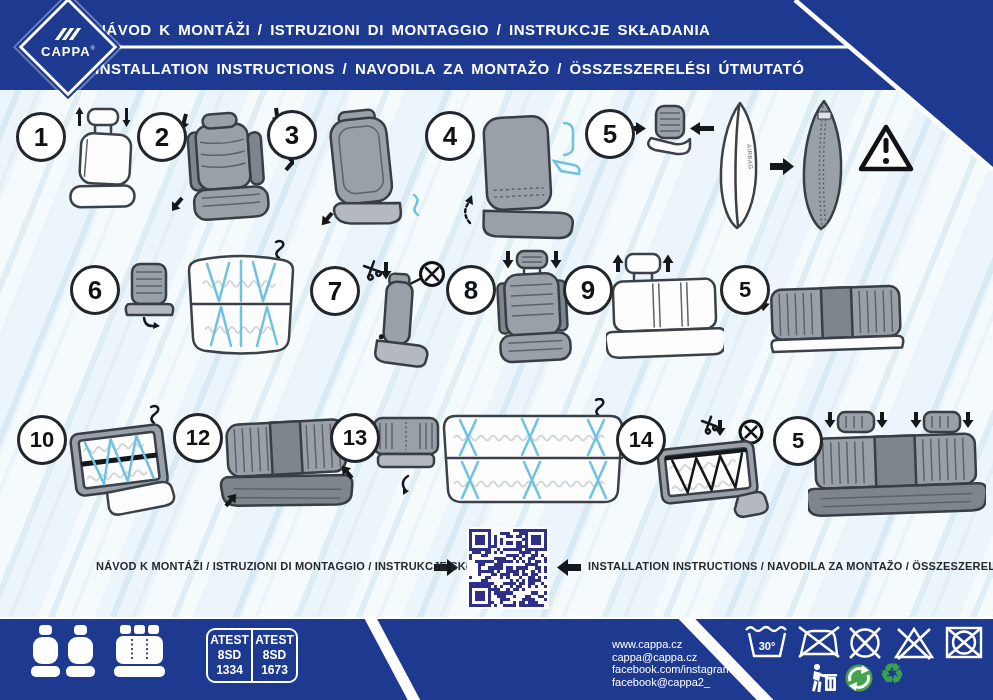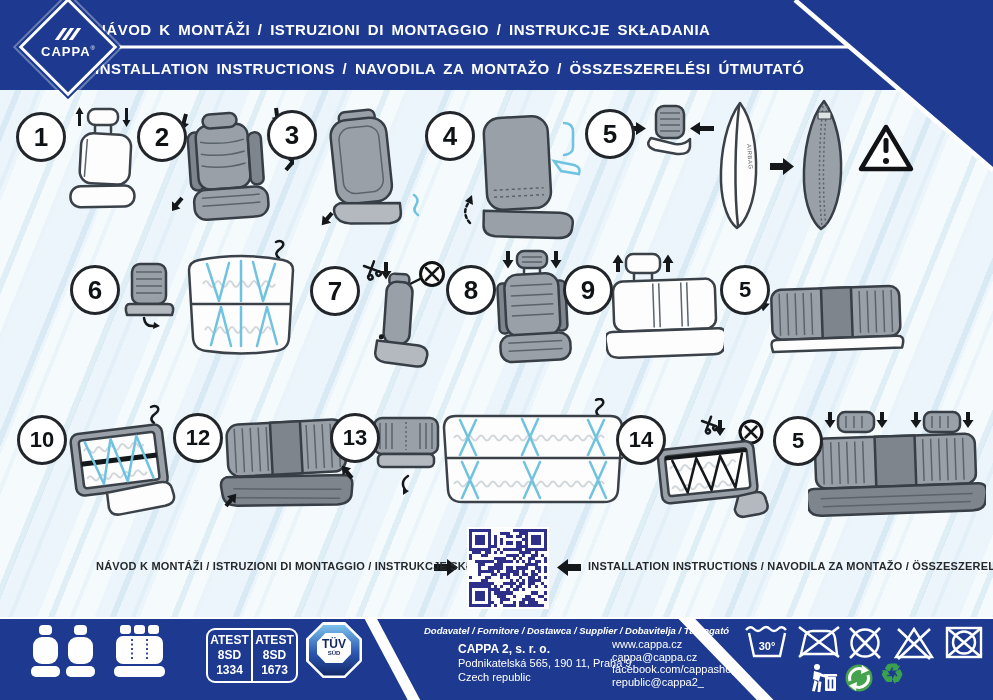--- a/index.html
+++ b/index.html
@@ -729,39 +729,26 @@
           <div>8SD</div>
           <div>1334</div>
       </div>
       <div class="cell">
         <div>ATEST</div>
           <div>8SD</div>
           <div>1673</div>
       </div>
     </div>
 
-    <div class="tuv">
-      <div class="grad"></div>
-      <div class="core">
-        <div class="t1">TÜV</div>
-        <div class="t2">SÜD</div>
-      </div>
-    </div>
-
-    <div class="sup-head">Dodavatel / Fornitore / Dostawca / Supplier / Dobavitelja / Támogató</div>
-    <div class="company">
-      <div class="b">CAPPA 2, s. r. o.</div>
-      <div>Podnikatelská 565, 190 11, Praha 9</div>
-      <div>Czech republic</div>
-    </div>
+
     <div class="links">
       <div>www.cappa.cz</div>
       <div>cappa@cappa.cz</div>
-      <div>facebook.com/cappashop</div>
-      <div>republic@cappa2_</div>
+      <div>facebook.com/instagram</div>
+      <div>facebook@cappa2_</div>
     </div>
 
     <svg class="care" style="left:744px;top:5px" width="46" height="38">
       <path d="M2,6 q4,-5 8,-1 q4,4 8,0 q4,-4 8,0 q4,4 8,0 q4,-4 8,1" stroke="#fff" stroke-width="2.4" fill="none"></path>
       <path d="M5,9 L10,32 L36,32 L41,9" stroke="#fff" stroke-width="2.4" fill="none"></path>
       <text x="23" y="26" text-anchor="middle" font-size="11" font-weight="bold" fill="#fff" font-family="Liberation Sans,sans-serif">30°</text>
     </svg>
     <svg class="care" style="left:796px;top:5px" width="46" height="38">
       <path d="M5,30 L9,13 Q10,7 17,7 L31,7 Q38,7 39,14 L41,30 Z" stroke="#fff" stroke-width="2.4" fill="none"></path>
       <path d="M3,3 L43,33 M43,3 L3,33" stroke="#fff" stroke-width="2.6" fill="none"></path>

